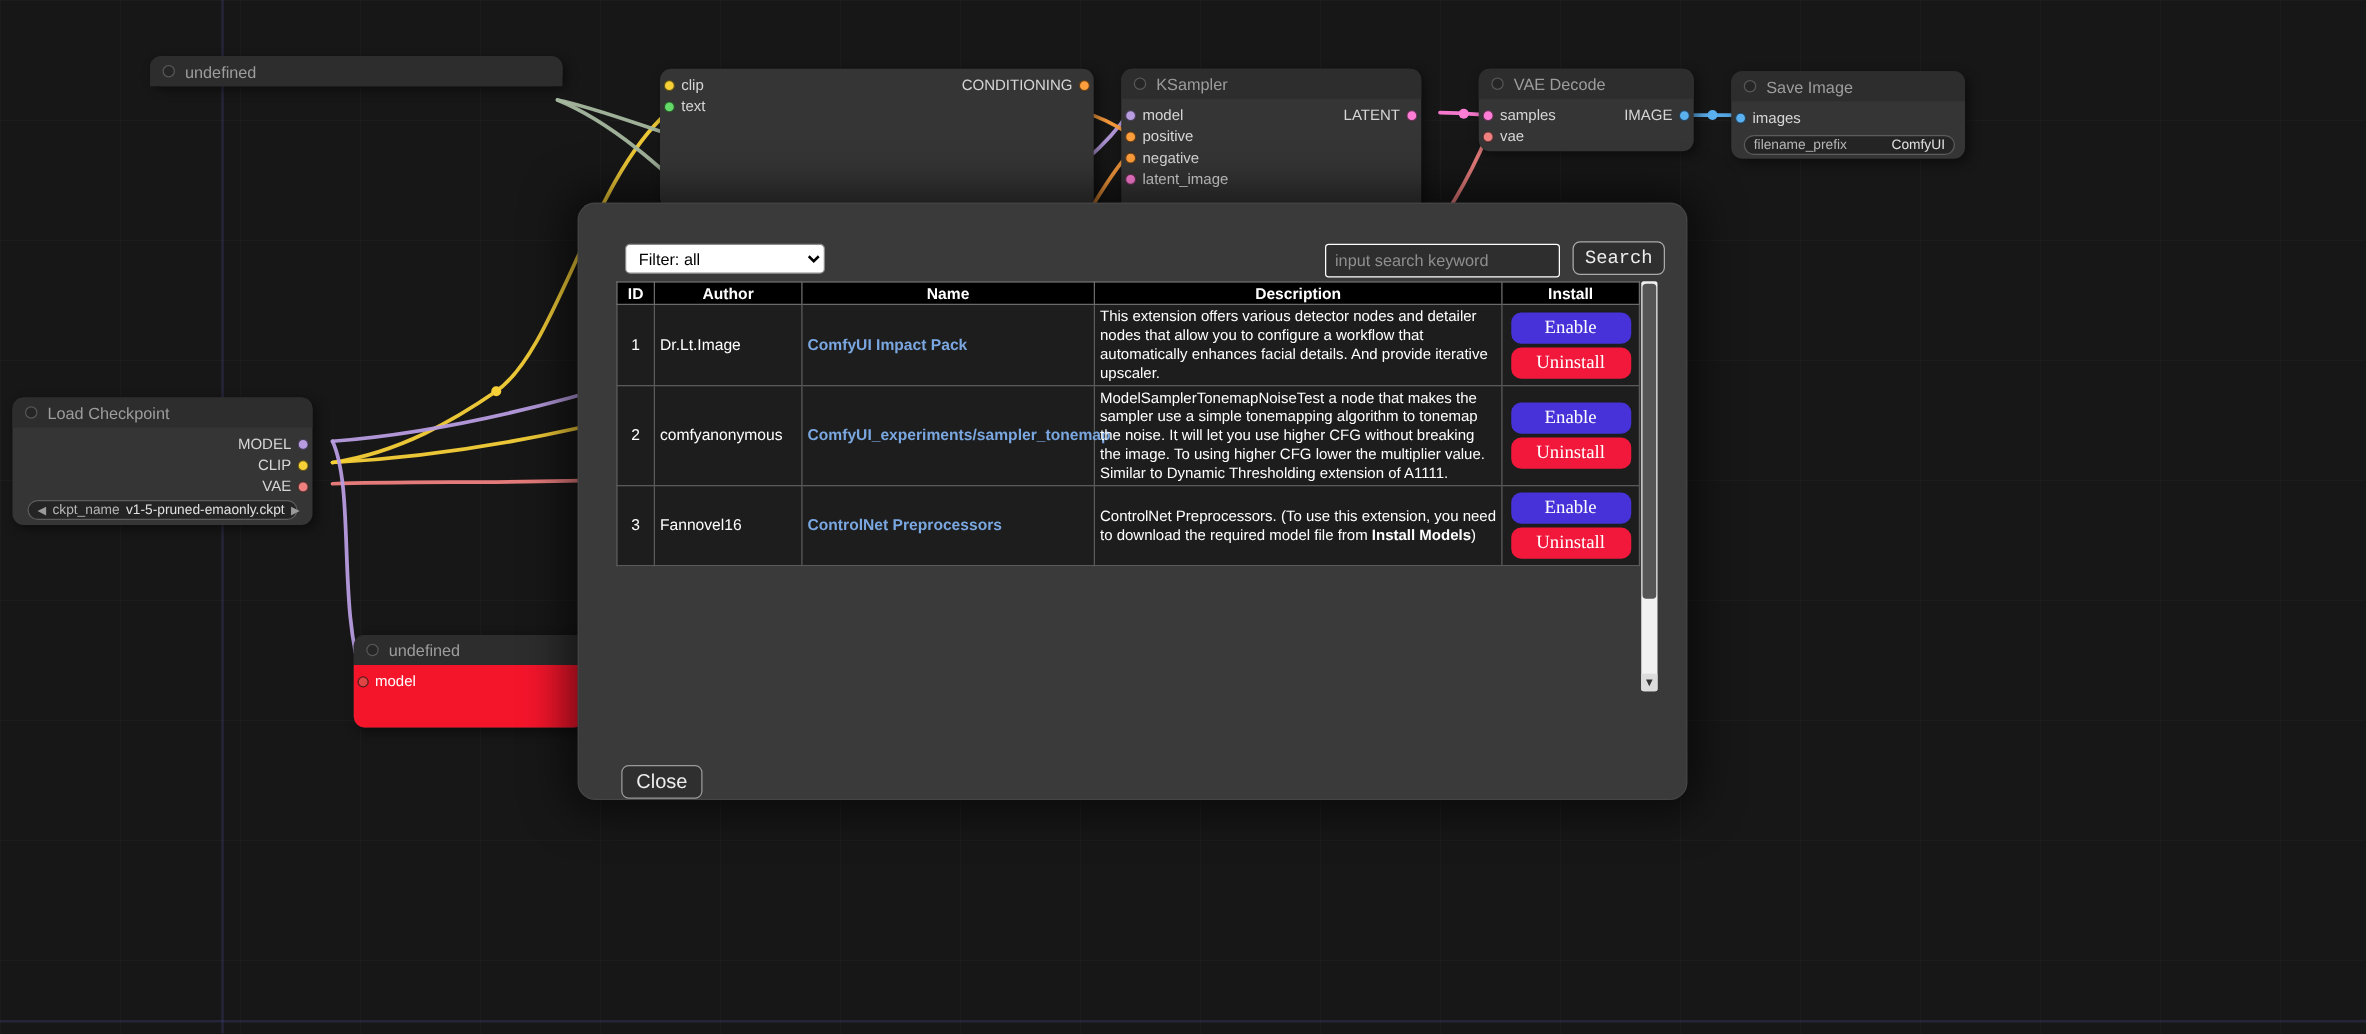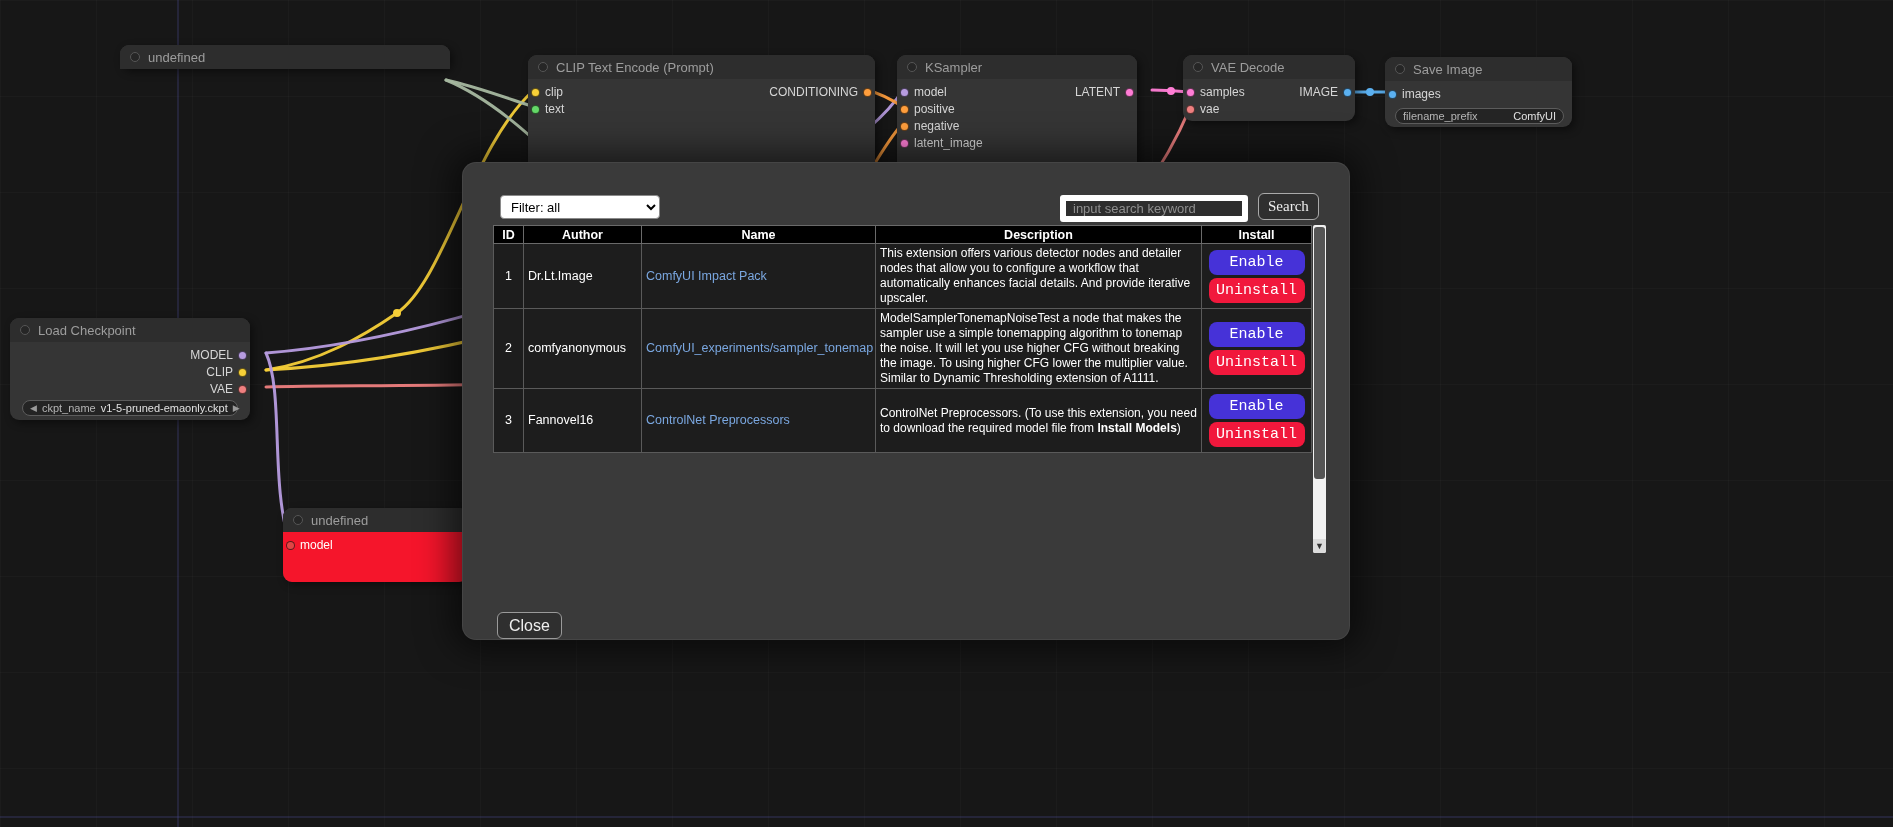--- a/index.html
+++ b/index.html
@@ -71,38 +71,38 @@
   .outcol{position:absolute;right:0;top:5px;width:100%}
   .incol{position:absolute;left:0;top:5px;width:55%}
 
   
   .dialog{position:absolute;left:462px;top:162px;width:888px;height:478px;z-index:5;
           background:var(--dialog_bg,#3a3a3a);border-radius:14px;
           box-shadow:0 0 34px 10px rgba(0,0,0,.55), inset 0 0 0 1px rgba(255,255,255,.06)}
   .filter-select{position:absolute;left:38px;top:33px;width:160px;height:24px;background:#fff;color:#000;
           border:1px solid #8a8a8a;border-radius:4px;font-size:13px;font-family:"Liberation Sans",sans-serif;padding:0 6px}
   .search-input{position:absolute;left:598px;top:33px;width:188px;height:27px;background:#2e2e2e;color:#ddd;
-          border:6px solid #ffffff;border-radius:3px;font-size:13px;padding:0 7px;font-family:"Liberation Sans",sans-serif}
+          border:1px solid #ffffff;border-radius:3px;font-size:13px;padding:0 7px;font-family:"Liberation Sans",sans-serif}
   .search-input::placeholder{color:#8f8f8f}
   .search-btn{position:absolute;left:796px;top:31px;height:27px;padding:0 9px;background:#2f2f2f;color:#eee;
-          border:1px solid #aaa;border-radius:6px;font-size:15px;font-family:Liberation Serif, serif;cursor:pointer}
+          border:1px solid #aaa;border-radius:6px;font-size:15px;font-family:Liberation Mono, monospace;cursor:pointer}
   .close-btn{position:absolute;left:35px;top:450px;height:27px;padding:0 11px;background:#2f2f2f;color:#eee;
           border:1px solid #9a9a9a;border-radius:6px;font-size:16px;font-family:"Liberation Sans",sans-serif;cursor:pointer}
 
   table.ext-table{position:absolute;left:31px;top:63px;width:818px;border-collapse:collapse;table-layout:fixed;
           font-size:12px;color:#fff}
   .ext-table th{background:#000;color:#fff;font-size:12.5px;font-weight:bold;height:18px;border:1px solid #6a6a6a;padding:0 3px}
   .ext-table td{background:var(--table_row_bg,#1d1d1d);border:1px solid #5a5a5a;padding:2px 4px;vertical-align:middle;line-height:15px}
   td.c-idcell{text-align:center;font-size:12.5px}
   td.c-author{font-size:12.5px}
-  a.ext-link{color:var(--link_blue,#7aa7e0);font-weight:normal;font-size:12.5px;text-decoration:none;cursor:pointer}
+  a.ext-link{color:var(--link_blue,#7aa7e0);font-weight:bold;font-size:12.5px;text-decoration:none;cursor:pointer}
   td.c-desc{font-size:12px}
   td.c-install{text-align:center}
   .btn-enable,.btn-uninstall{display:block;width:96px;height:25px;margin:3px auto;border:none;border-radius:8px;
-          color:#fff;font-size:15px;font-family:Liberation Mono, monospace;cursor:pointer}
+          color:#fff;font-size:15px;font-family:Liberation Serif, serif;cursor:pointer}
   .btn-enable{background:var(--enable_bg,#4632d8)}
   .btn-uninstall{background:var(--uninstall_bg,#f1183c)}
 
   .scrollbar{position:absolute;left:851px;top:63px;width:13px;height:328px;background:#f1f1f1;border-radius:2px}
   .sb-thumb{position:absolute;left:1px;top:2px;width:11px;height:252px;background:#555;border-radius:3px}
   .sb-down{position:absolute;left:0;bottom:0;width:13px;height:14px;background:#dcdcdc;color:#333;
            font-size:9px;text-align:center;line-height:14px;border-radius:0 0 2px 2px}
 </style>
 </head>
 <body>
@@ -128,24 +128,20 @@
 </svg>
 
 <div class="node error n-string">
   <div class="node-title">
     <span class="title-dot"></span>
     <span>undefined</span>
   </div>
 </div>
 
 <div class="node n-clip">
-  <div class="node-title">
-    <span class="title-dot"></span>
-    <span>CLIP Text Encode (Prompt)</span>
-  </div>
   <div class="node-body">
     <div class="incol">
       <div class="slot in">
         <span class="dot c-yellow"></span>
         <span>clip</span>
       </div>
       <div class="slot in">
         <span class="dot c-green"></span>
         <span>text</span>
       </div>

